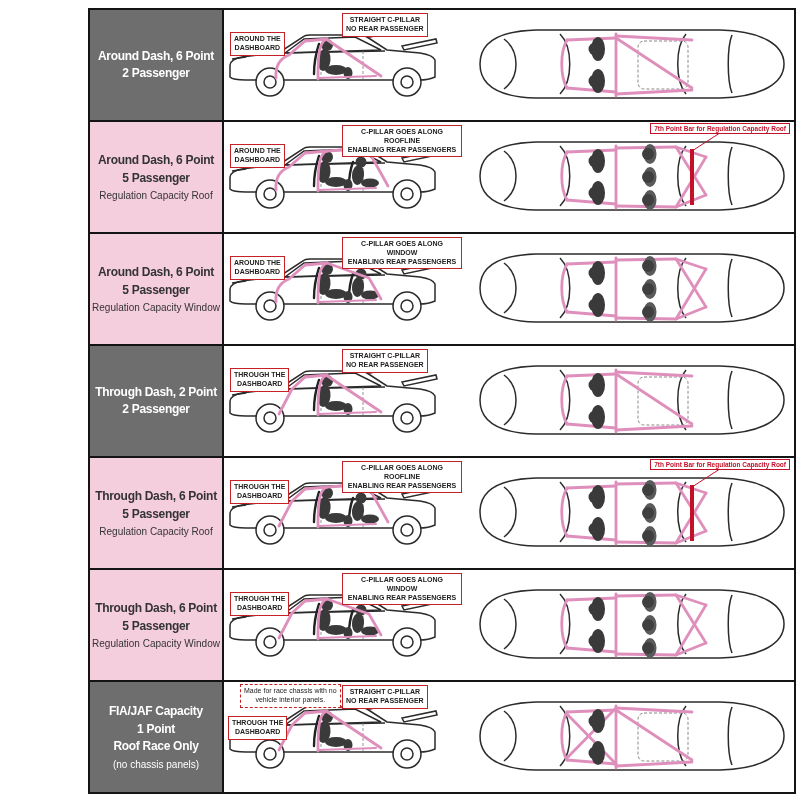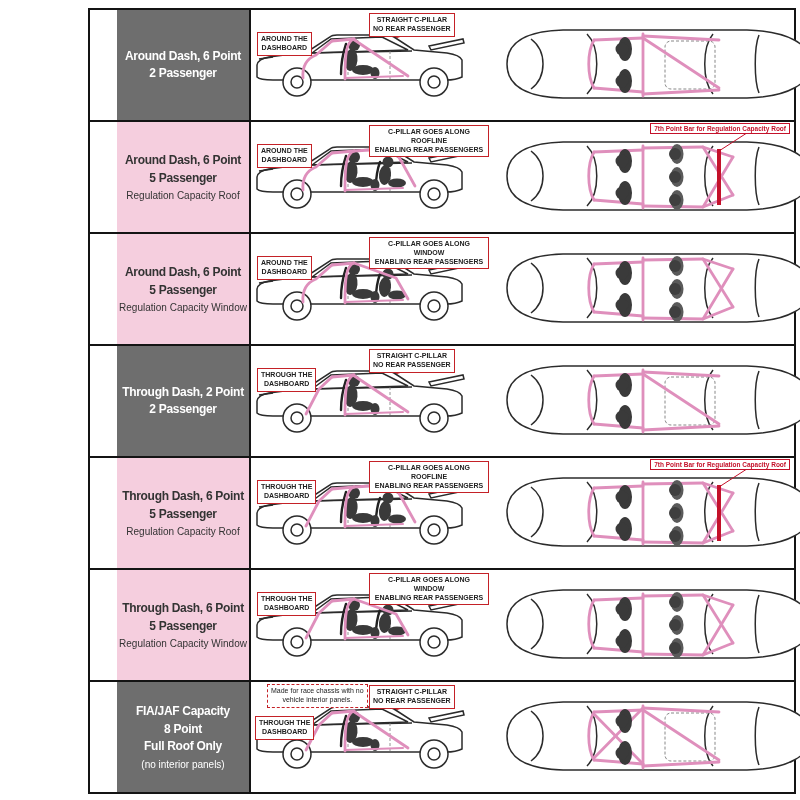--- a/index.html
+++ b/index.html
@@ -18,21 +18,21 @@
     font-family:"Liberation Sans", sans-serif;color:#222;overflow:hidden;
   }
   #chart{
     position:absolute;left:88px;top:8px;width:708px;
     border:2px solid #141414;border-bottom:none;background:#fff;
   }
   .row{display:flex;height:112px;border-bottom:2px solid #141414}
   .label-cell{
     width:134px;flex:0 0 134px;border-right:2px solid #141414;
     display:flex;flex-direction:column;align-items:center;justify-content:center;
-    text-align:left;padding:0 3px;margin-left:27px;
+    text-align:left;padding:0 3px;
   }
   .row.label-gray .label-cell{background:var(--label-gray);color:#fff}
   .row.label-pink .label-cell{background:var(--label-pink);color:#333}
   .lbl-bold{font-weight:bold;font-size:12px;line-height:1.45;letter-spacing:-0.3px;white-space:nowrap}
   .lbl-small{font-size:10px;line-height:1.3;margin-top:2px;white-space:nowrap}
   .side-cell{width:246px;flex:0 0 246px;position:relative;background:#fff}
   .top-cell{flex:1;position:relative;background:#fff}
   .side-svg{position:absolute;left:0;bottom:1px;z-index:1}
   .top-svg{position:absolute;left:0;bottom:1px;z-index:1}
 
@@ -762,23 +762,23 @@
           <circle class="head" cx="178" cy="79" r="6"></circle>
         </g>
       </svg>
 
     </div>
   </div>
 
   <div class="row label-gray dash-through cp-straight race">
     <div class="label-cell">
         <div class="lbl-bold">FIA/JAF Capacity</div>
-        <div class="lbl-bold">8 Point</div>
-        <div class="lbl-bold">Full Roof Only</div>
-        <div class="lbl-small">(no interior panels)</div>
+        <div class="lbl-bold">1 Point</div>
+        <div class="lbl-bold">Roof Race Only</div>
+        <div class="lbl-small">(no chassis panels)</div>
       </div>
 
     <div class="side-cell">
       <svg class="side-svg" width="246" height="110" viewBox="0 0 246 110">
 
         <line class="leader" x1="38" y1="45" x2="60" y2="51"></line>
         <line class="leader" x1="160" y1="24" x2="132" y2="33"></line>
 
         <g class="car">
           <path class="body" d="M6,68 L6,56 Q7,50 18,48 L56,43 L79,28 Q81,26 86,26 L132,26 Q139,26 143,28 L163,41 L196,44 Q209,46 211,51 L211,68 Q205,71 195,71 L22,71 Q9,71 6,68 Z"></path>

